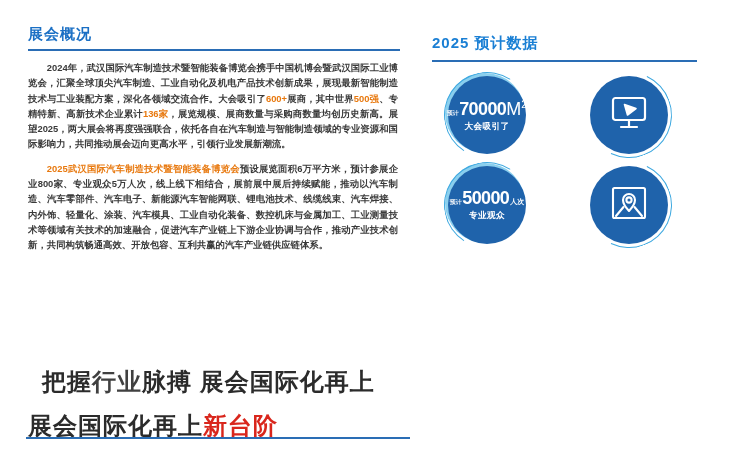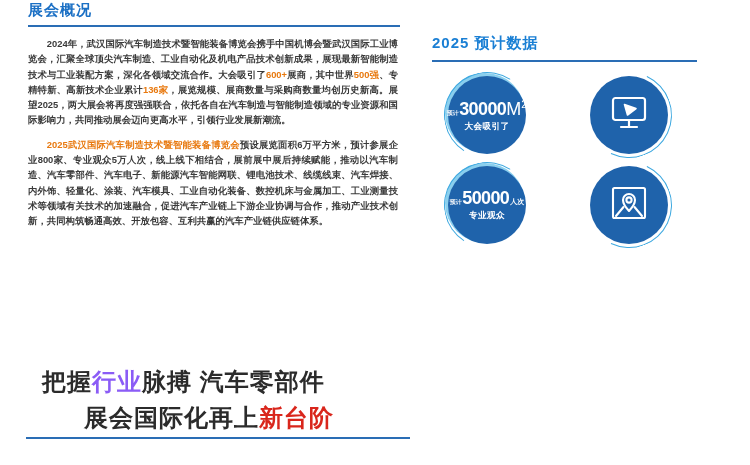--- a/index.html
+++ b/index.html
@@ -8,21 +8,21 @@
     background: #ffffff;
     font-family: "Liberation Sans", "DejaVu Sans", sans-serif;
     overflow: hidden;
   }
   .page { position: relative; width: 750px; height: 465px; background: #fff; }
 
   
   .left-col {
     position: absolute; left: 0; top: 0;
     width: 420px; height: 465px;
-    padding: 0 22px 0 28px;
+    padding: 24px 22px 0 28px;
   }
   .sec-title {
     font-size: 15px; font-weight: bold; color: #1a6fc4;
     letter-spacing: 1px; line-height: 20px;
   }
   .sec-rule {
     margin-top: 5px; width: 372px; height: 2px;
     background: #2a6db5;
   }
   .body-p {
@@ -39,24 +39,24 @@
   .slogan-wrap {
     position: absolute; left: 28px; top: 366px; width: 374px;
   }
   .slogan-l1 {
     font-size: 24px; font-weight: bold; color: #2b2b2b;
     letter-spacing: 1px; white-space: nowrap; text-align: left;
     padding-left: 14px;
   }
   .slogan-l2 {
     font-size: 24px; font-weight: bold; color: #2b2b2b;
-    letter-spacing: 1px; white-space: nowrap; text-align: center;
-    margin-top: 4px; padding-right: 12px;
+    letter-spacing: 1px; white-space: nowrap; text-align: left;
+    margin-top: 12px; padding-right: 12px;
   }
-  .sl-blue { color: #8b5cf6; }
+  .sl-blue { color: #404040; }
   .sl-red { color: #d9261c; }
   .bottom-rule {
     position: absolute; left: 26px; top: 437px;
     width: 384px; height: 2px; background: #2a6db5;
   }
 
   
   .right-col {
     position: absolute; left: 420px; top: 0;
     width: 330px; height: 465px;
@@ -133,38 +133,38 @@
 
   <div class="left-col">
 
     <div class="sec-title">展会概况</div>
     <div class="sec-rule"></div>
 
     <div class="body-p" id="p2"><span>2024年，武汉国际汽车制造技术暨智能装备博览会携手中国机博会暨武汉国际工业博览会，汇聚全球顶尖汽车制造、工业自动化及机电产品技术创新成果，展现最新智能制造技术与工业装配方案，深化各领域交流合作。大会吸引了</span><span class="hl-orange">600+</span><span>展商，其中世界</span><span class="hl-orange">500强</span><span>、专精特新、高新技术企业累计</span><span class="hl-orange">136家</span><span>，展览规模、展商数量与采购商数量均创历史新高。展望2025，两大展会将再度强强联合，依托各自在汽车制造与智能制造领域的专业资源和国际影响力，共同推动展会迈向更高水平，引领行业发展新潮流。</span></div>
     <div class="body-p" id="p3"><span class="hl-orange">2025武汉国际汽车制造技术暨智能装备博览会</span><span>预设展览面积6万平方米，预计参展企业800家、专业观众5万人次，线上线下相结合，展前展中展后持续赋能，推动以汽车制造、汽车零部件、汽车电子、新能源汽车智能网联、锂电池技术、线缆线束、汽车焊接、内外饰、轻量化、涂装、汽车模具、工业自动化装备、数控机床与金属加工、工业测量技术等领域有关技术的加速融合，促进汽车产业链上下游企业协调与合作，推动产业技术创新，共同构筑畅通高效、开放包容、互利共赢的汽车产业链供应链体系。</span></div>
 
     <div class="slogan-wrap">
-      <div class="slogan-l1" id="slogan1"><span>把握</span><span class="sl-blue">行业</span><span>脉搏 汽车零部件</span></div>
+      <div class="slogan-l1" id="slogan1"><span>把握</span><span class="sl-blue">行业</span><span>脉搏 展会国际化再上</span></div>
       <div class="slogan-l2" id="slogan2"><span>展会国际化再上</span><span class="sl-red">新台阶</span></div>
     </div>
 
     <div class="bottom-rule"></div>
   </div>
 
   <div class="right-col">
 
     <div class="r-title">2025 预计数据</div>
     <div class="r-rule"></div>
 
     <div class="stats" id="stats-root">
         <div class="row">
           <div class="circle-val">
             <div class="cv-main">
               <span class="cv-pre">预计</span>
-              <span class="cv-num">30000</span>
+              <span class="cv-num">70000</span>
               <span class="cv-unit">M<span class="cv-sup">2</span></span>
             </div>
             <div class="cv-label">大会吸引了</div>
           </div>
           <div class="circle-icon">
             <span><svg width="40" height="36" viewBox="0 0 40 36" fill="none" stroke="#ffffff" stroke-width="2.2" stroke-linejoin="round" stroke-linecap="round">
                 <rect x="4" y="3" width="32" height="22" rx="2.5"></rect>
                 <path d="M20 25 L20 31 M12 32 L28 32"></path>
                 <path d="M15.5 9.5 L27 13.5 L18.5 20 Z" fill="#ffffff" stroke="#ffffff" stroke-width="1.6"></path>
               </svg></span>

